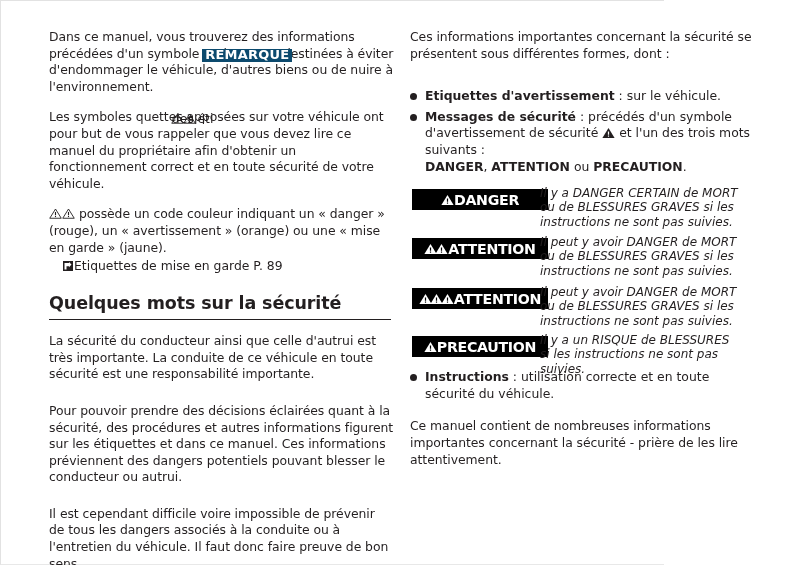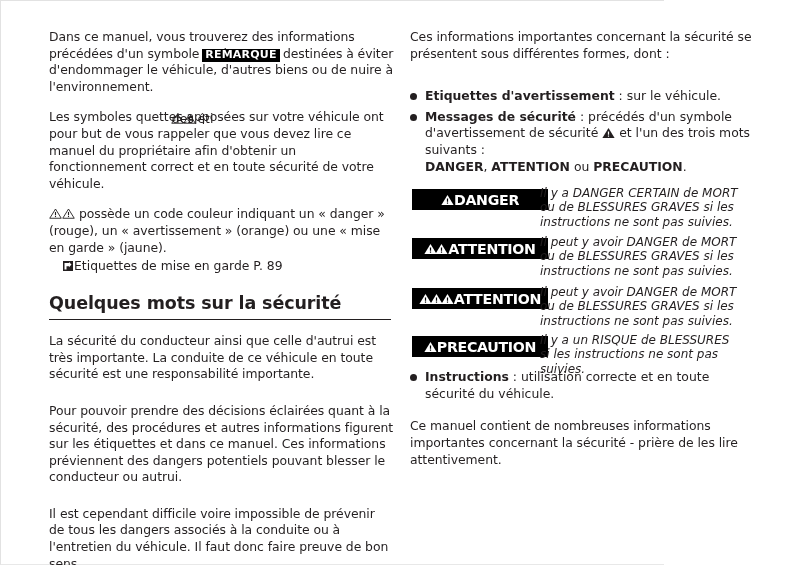--- a/index.html
+++ b/index.html
@@ -57,23 +57,23 @@
   }
   .overlap > * {
     position: absolute;
     white-space: nowrap;
     padding-left: 36px;
   }
 
   
   .remarque-badge {
     display: inline-block;
-    background: #000000;
+    background: #0c4a6e;
     color: #ffffff;
-    font-size: 11px;
+    font-size: 13px;
     font-weight: bold;
     letter-spacing: 0.2px;
     padding: 1.5px 3px 1.5px 3px;
     line-height: 10px;
     vertical-align: 1px;
     font-family: "DejaVu Sans", "Liberation Sans", sans-serif;
   }
 
   
   .tri-outline {

